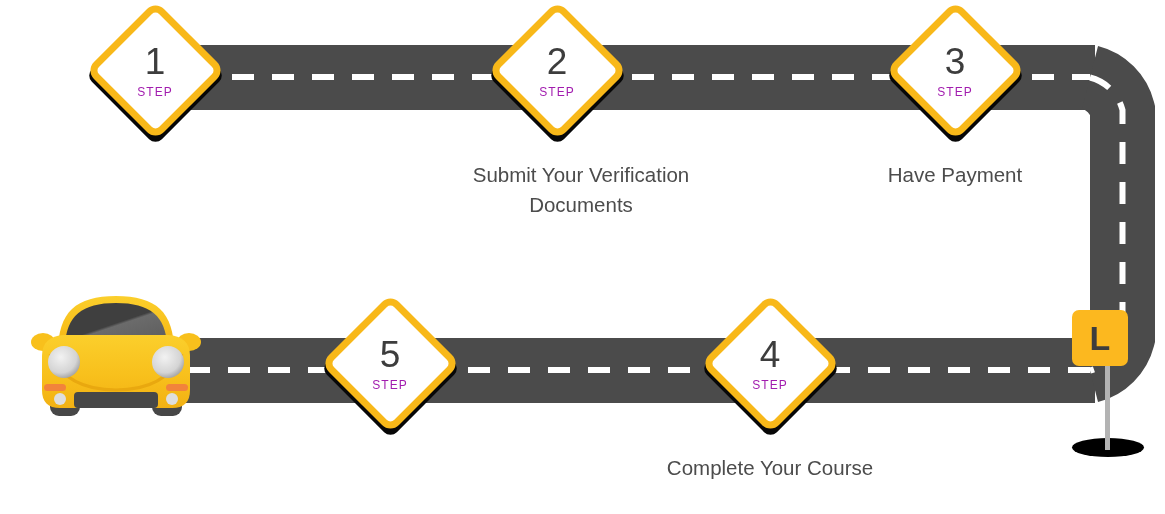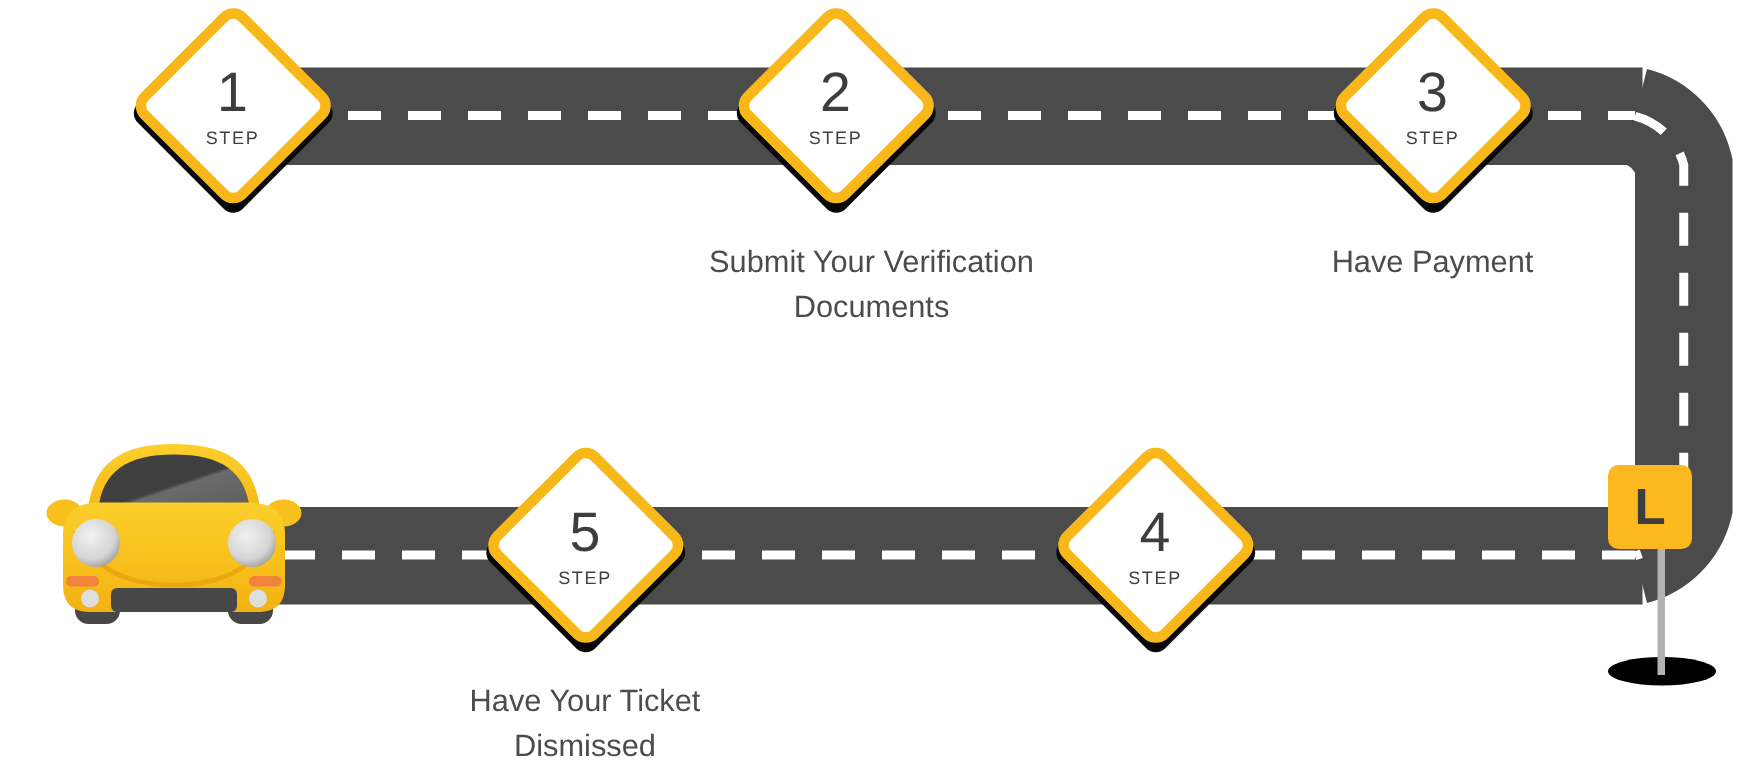--- a/index.html
+++ b/index.html
@@ -72,21 +72,21 @@
     font-size: 37px;
     line-height: 1;
     color: #3d3d3d;
     font-weight: 400;
     letter-spacing: 0px;
   }
   .step-word {
     font-size: 12px;
     line-height: 1;
     margin-top: 6px;
-    color: #404040;
+    color: #a21caf;
     letter-spacing: 1.1px;
     font-weight: 400;
   }
 
   
   .step-label {
     position: absolute;
     text-align: center;
     color: #4c4c4c;
     font-size: 20.5px;
@@ -214,31 +214,30 @@
   <div class="step-label" style="left:835px; top:160px; width:240px;">Have Payment</div>
 
   <div class="step" style="left:320px; top:293px;">
     <div class="diamond-shadow"></div>
     <div class="diamond"></div>
     <div class="diamond-inner">
       <div class="step-num">5</div>
       <div class="step-word">STEP</div>
     </div>
   </div>
-  <div class="step-label" style="left:270px; top:453px; width:240px;">Have Your Ticket
-Dismissed</div>
 
   <div class="step" style="left:700px; top:293px;">
     <div class="diamond-shadow"></div>
     <div class="diamond"></div>
     <div class="diamond-inner">
       <div class="step-num">4</div>
       <div class="step-word">STEP</div>
     </div>
   </div>
+  <div class="step-label" style="left:650px; top:453px; width:240px;">Complete Your Course</div>
 
   <div id="l-sign" style="left:1044px; top:310px; width:112px; height:150px;">
     <div class="l-ground-shadow"></div>
     <div class="l-pole"></div>
     <div class="l-plate">
       <span>L</span>
     </div>
   </div>
 
   <svg id="car" style="left:28px; top:294px; width:176px; height:130px;" viewBox="0 0 176 130">

